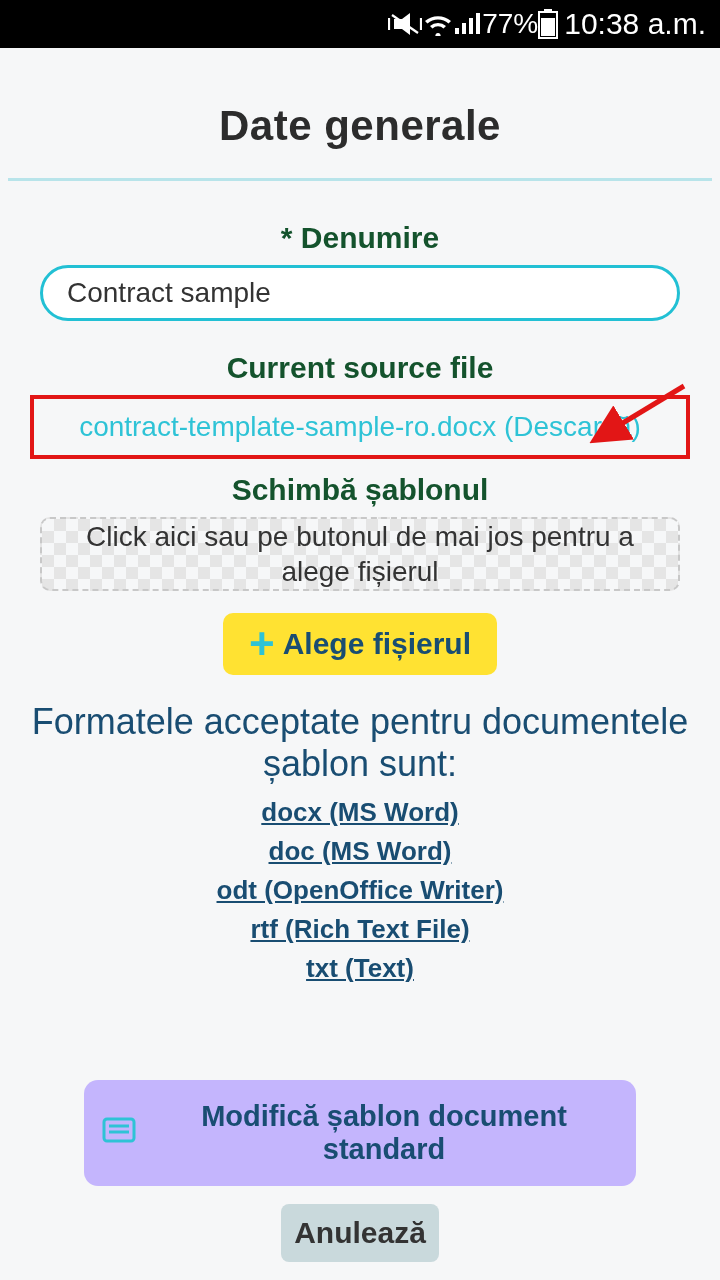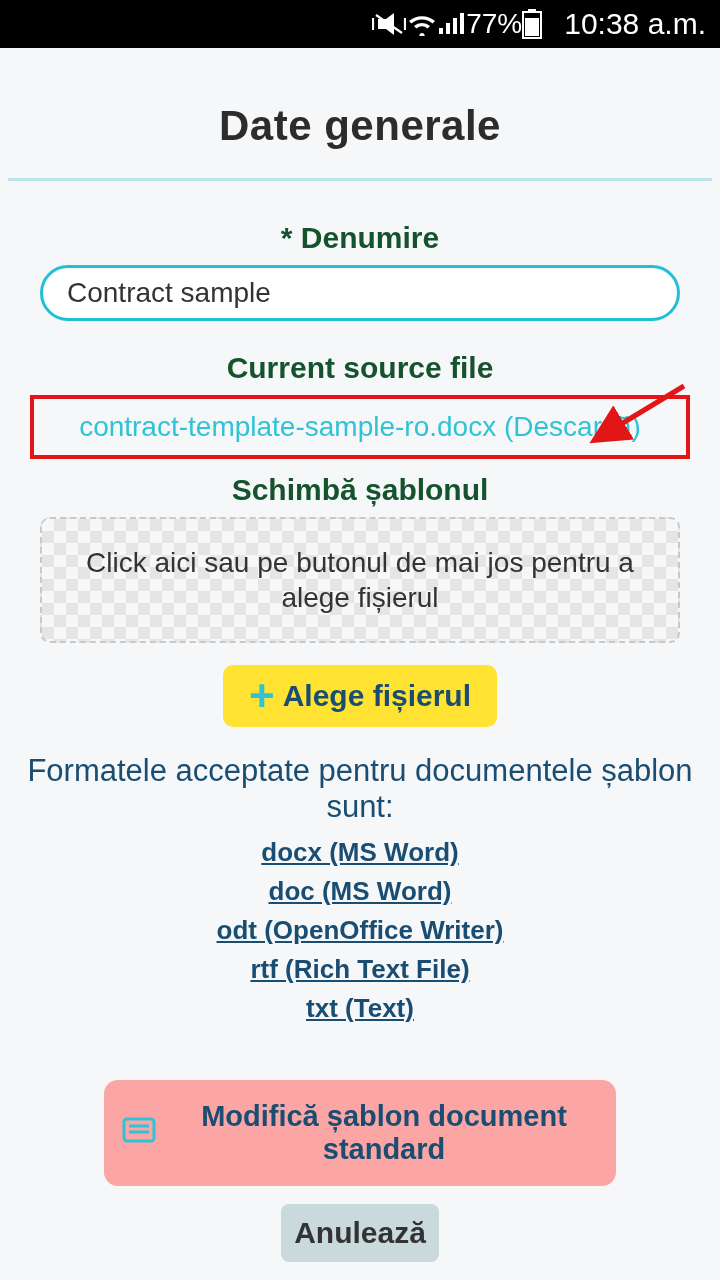--- a/index.html
+++ b/index.html
@@ -6,21 +6,21 @@
   html, body { width: 720px; height: 1280px; font-family: -apple-system, "Segoe UI", Arial, sans-serif; }
   body { background: #f6f7f8; display: flex; flex-direction: column; overflow: hidden; }
 
   .status-bar {
     height: 48px; background: #000; color: #fff; display: flex;
     align-items: center; justify-content: flex-end; padding: 0 14px; 
     font-size: 28px;
   }
   .status-bar .ico { display:inline-flex; align-items:center; }
   .status-bar .pct { font-size: 28px; }
-  .status-bar .clock { font-size: 30px; margin-left: 22px; }
+  .status-bar .clock { font-size: 30px; margin-left: 6px; }
 
   .content { flex: 1; padding: 24px 8px 0 8px; text-align: center; color: #1f4d6d; position: relative; }
 
   .page-title { font-size: 42px; font-weight: 700; color: #2c2c2c; margin: 30px 0 28px 0; letter-spacing: 0.5px; }
 
   .hr { height: 3px; background: #b8e4ea; margin: 0 0 40px 0; }
 
   .label { font-size: 30px; font-weight: 700; color: #14532d; margin-bottom: 10px; }
   .label.req::before { content: "* "; }
 
@@ -35,44 +35,44 @@
     padding: 12px 8px; font-size: 28px; color: #2ec3d6;
   }
   .download-row .dl-text { white-space: nowrap; }
 
   .arrow {
     position: absolute; right: 30px; top: 332px; width: 110px; height: 70px;
   }
 
   .dropzone {
     width: 640px; margin: 6px auto 22px auto; border: 2px dashed #c8c8c8; border-radius: 10px;
-    padding: 26px 22px; font-size: 28px; color: #333;
+    padding: 0 22px; font-size: 28px; color: #333;
     background-image:
       linear-gradient(45deg,#e5e5e5 25%,transparent 25%),
       linear-gradient(-45deg,#e5e5e5 25%,transparent 25%),
       linear-gradient(45deg,transparent 75%,#e5e5e5 75%),
       linear-gradient(-45deg,transparent 75%,#e5e5e5 75%);
     background-size: 24px 24px;
     background-position: 0 0, 0 12px, 12px -12px, -12px 0;
     line-height: 1.25;
   }
 
   .btn-yellow {
     display: inline-flex; align-items: center; gap: 8px;
     background: #ffe232; border-radius: 10px; padding: 14px 26px;
     font-size: 30px; font-weight: 700; color: #194d72; border: none; cursor: pointer;
   }
   .btn-yellow .plus { color: #2ec3d6; font-size: 44px; font-weight: 700; line-height: 0.6; }
 
-  .hint { font-size: 31px; color: #194d72; margin: 26px 16px 8px 16px; }
+  .hint { font-size: 36px; color: #194d72; margin: 26px 16px 8px 16px; }
   .fmt { font-size: 26px; font-weight: 700; color: #194d72; line-height: 1.5; text-decoration: underline; }
 
   .footer { position: absolute; bottom: 18px; left: 0; right: 0; text-align: center; }
   .btn-wide {
-    width: 512px; padding: 20px 18px; background: #fca5a5; border-radius: 14px;
+    width: 552px; padding: 20px 18px; background: #c4b5fd; border-radius: 14px;
     font-size: 29px; font-weight: 700; color: #194d72; border: none; cursor: pointer;
     display: inline-flex; align-items: center; justify-content: center; gap: 14px;
   }
   .btn-wide .doc-ico { color: #2ec3d6; }
   .btn-cancel {
     margin-top: 18px; background: #c9d9dc; border: none; border-radius: 8px;
     padding: 12px 13px; font-size: 30px; font-weight: 700; color: #333; cursor: pointer;
   }
 </style>
 </head>

